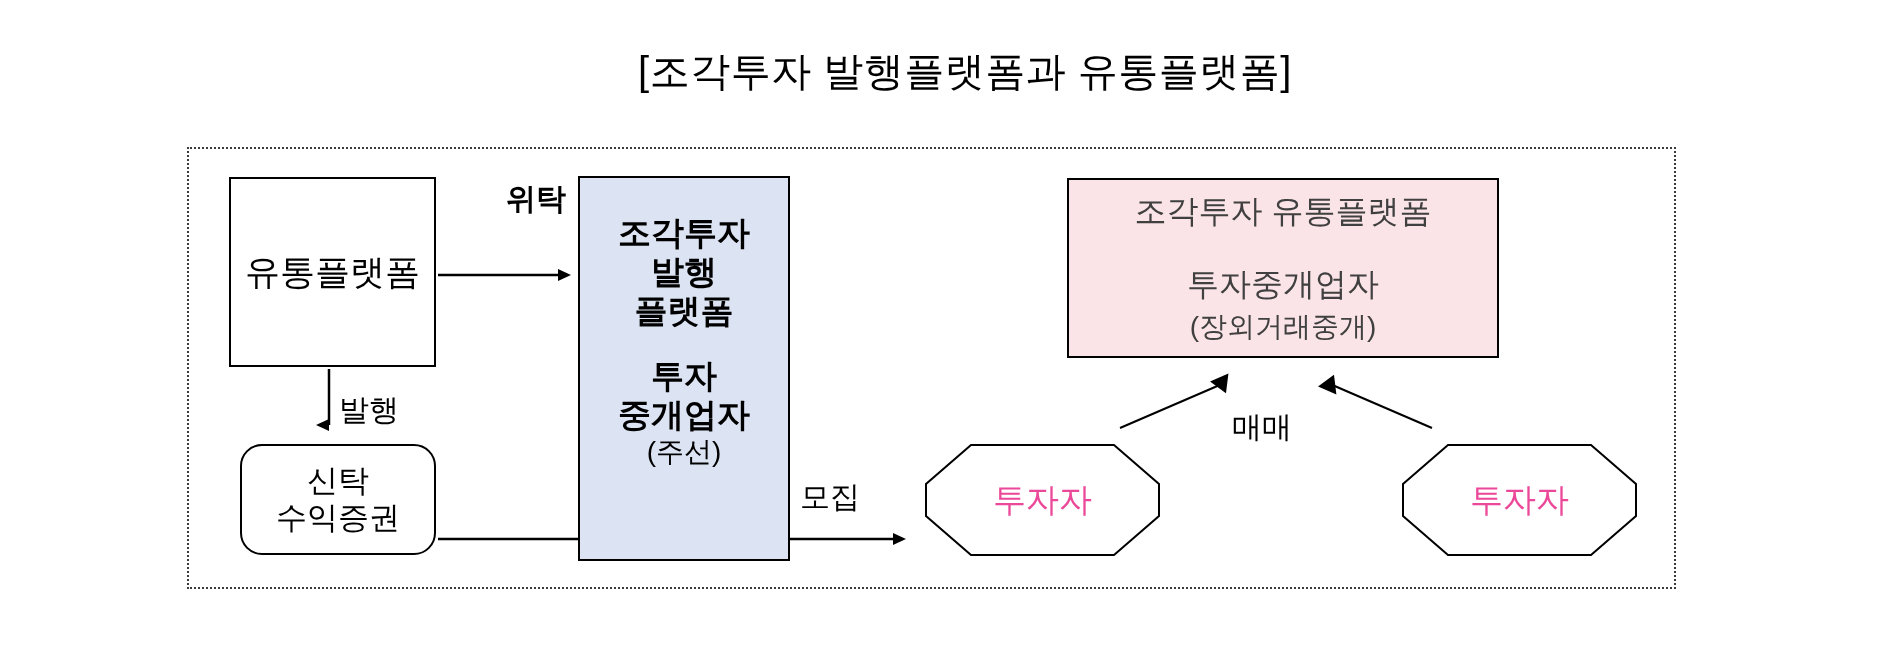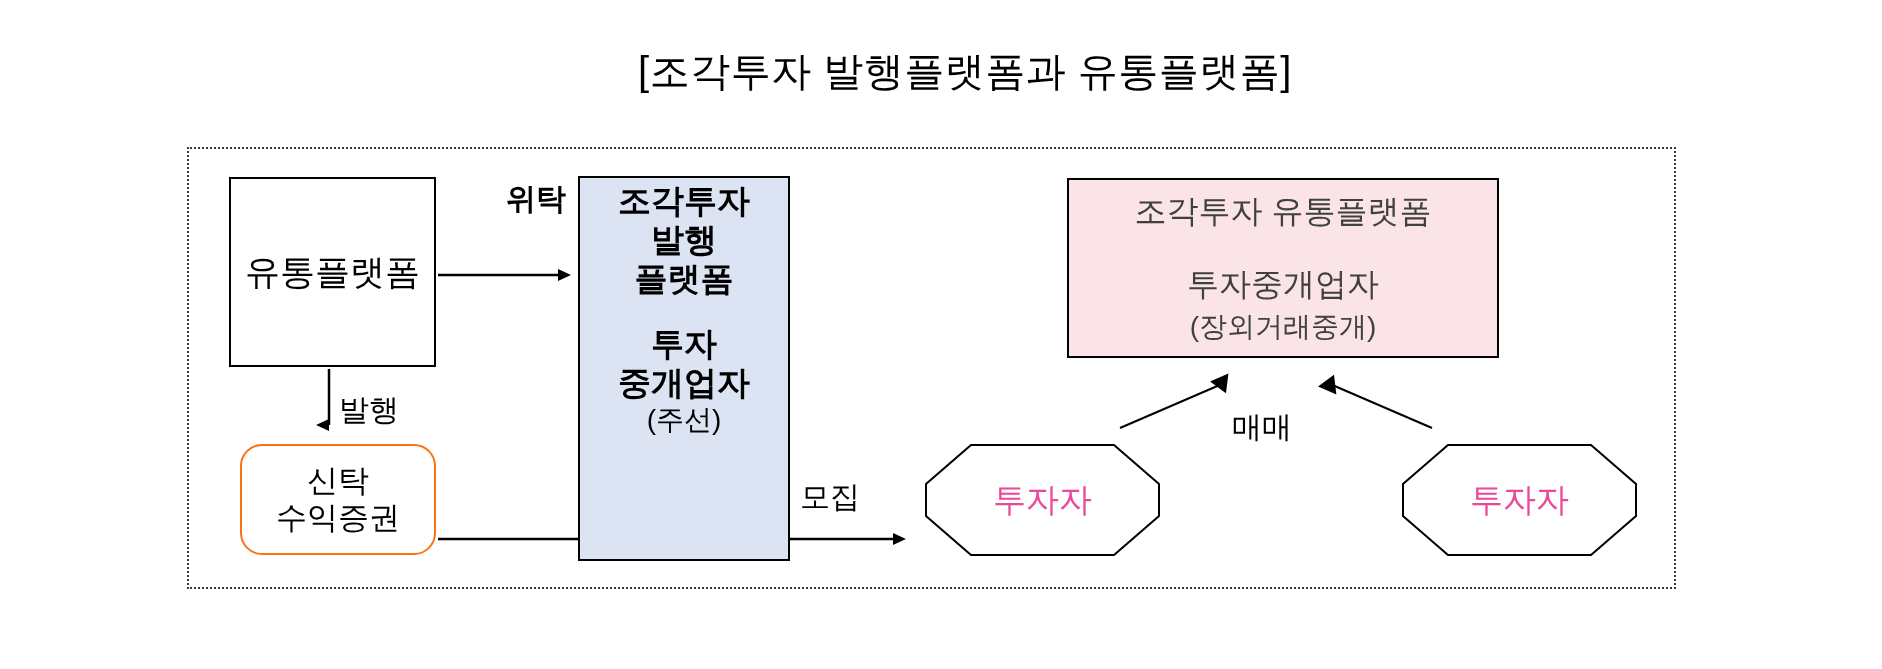--- a/index.html
+++ b/index.html
@@ -73,37 +73,37 @@
   #node-issuance-platform {
     left: 578px;
     top: 176px;
     width: 212px;
     height: 385px;
     border: 2px solid #000000;
     background: #dce3f2;
     font-size: 33px;
     font-weight: bold;
     justify-content: flex-start;
-    padding-top: 4px;
+    padding-top: 36px;
   }
   #node-issuance-platform .line-gap {
     height: 26px;
   }
   #node-issuance-platform .sub-note {
     font-size: 28px;
     font-weight: 400;
   }
 
   
   #node-trust-security {
     left: 240px;
     top: 444px;
     width: 196px;
     height: 111px;
-    border: 2px solid #f97316;
+    border: 2px solid #000000;
     border-radius: 22px;
     background: #ffffff;
     font-size: 31px;
   }
 
   
   #node-distribution-platform {
     left: 1067px;
     top: 178px;
     width: 432px;

